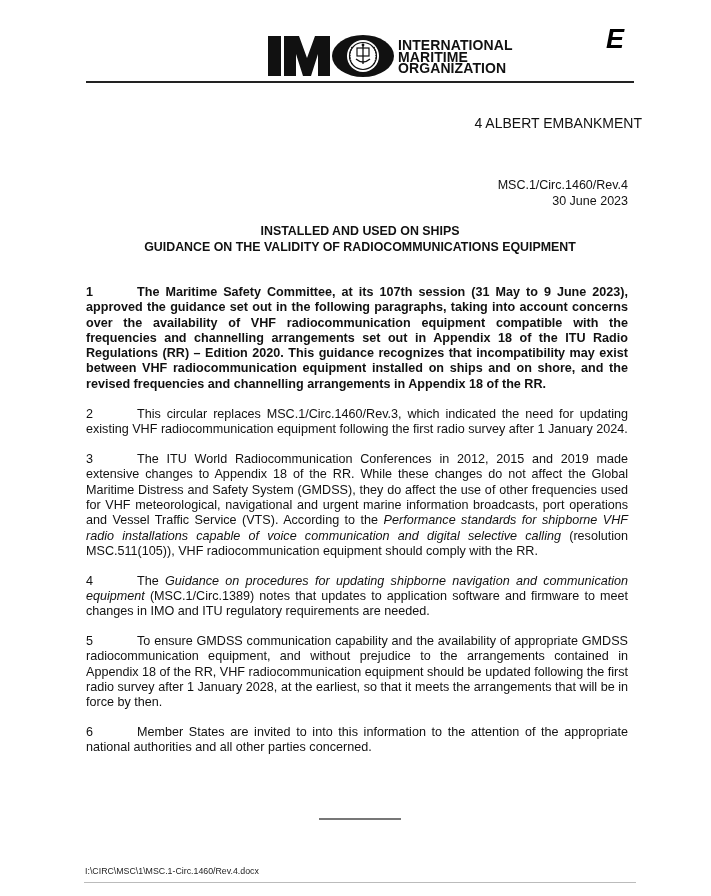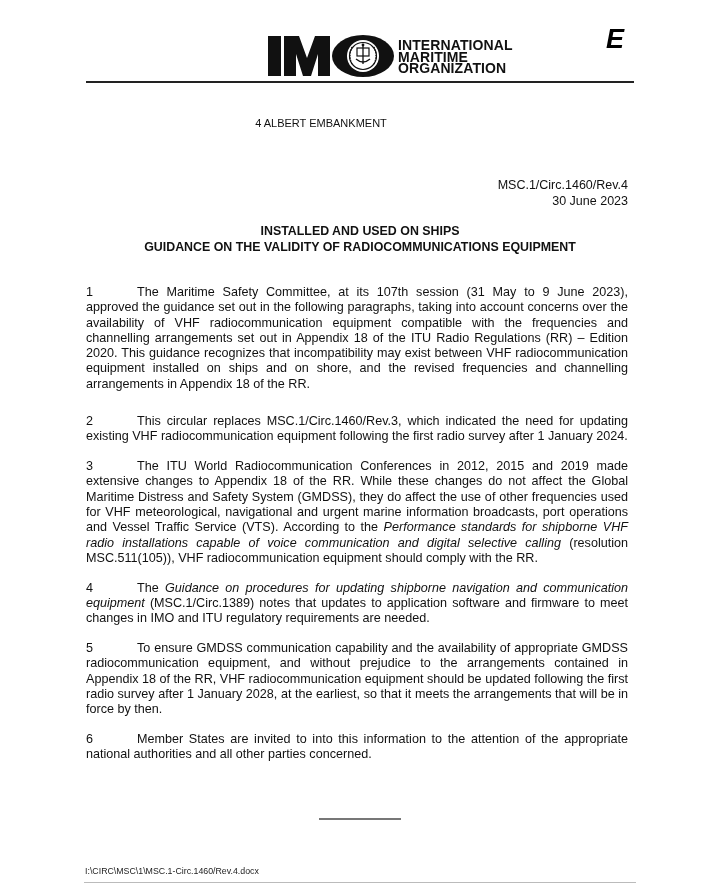--- a/index.html
+++ b/index.html
@@ -6,31 +6,31 @@
     body { width: 711px; height: 896px; position: relative; overflow: hidden;
            font-family: "Liberation Sans", sans-serif; color: #111; }
     .abs { position: absolute; }
 
     
     #logo { left: 268px; top: 34px; width: 128px; height: 44px; }
     #logo-text { left: 398px; top: 40px; font-size: 14px; font-weight: bold; line-height: 11.5px; letter-spacing: 0.1px; color:#111; }
     #lang-code { left: 606px; top: 24px; font-size: 27px; font-weight: bold; font-style: italic; color: #000; }
     #header-rule { left: 86px; top: 81px; width: 548px; height: 1.5px; background: #222; }
 
-    #address { left: 0; top: 117px; width: 642px; text-align: center; font-size: 11px; line-height: 13px; }
+    #address { left: 0; top: 117px; width: 642px; text-align: right; font-size: 14px; line-height: 13px; }
     #address .tel span + span { margin-left: 10px; }
 
     #symbol { right: 83px; top: 177px; text-align: right; font-size: 12.5px; line-height: 16px; }
 
     #title { left: 86px; top: 223px; width: 548px; text-align: center; font-weight: bold; font-size: 12.4px; line-height: 16px; }
 
     #body-text { left: 86px; top: 285px; width: 542px; font-size: 12.6px; line-height: 15.3px; text-align: justify; }
     .para { margin: 0 0 14.5px 0; }
     .para .num { display: inline-block; width: 51px; }
-    #p1 { margin-bottom: 22px; }
+    #p1 { margin-bottom: 15px; font-weight: bold; }
     #p4 { margin-top: 8px; }
     #p5 { margin-top: 2px; }
 
     #end-rule { left: 319px; top: 818px; width: 82px; height: 1.5px; background: #777; }
     #footer-rule { left: 84px; top: 882px; width: 552px; height: 1px; background: #bbb; }
     #footer-path { left: 85px; top: 866px; font-size: 8.8px; color: #222; }
   </style>
 </head>
 <body>
 

